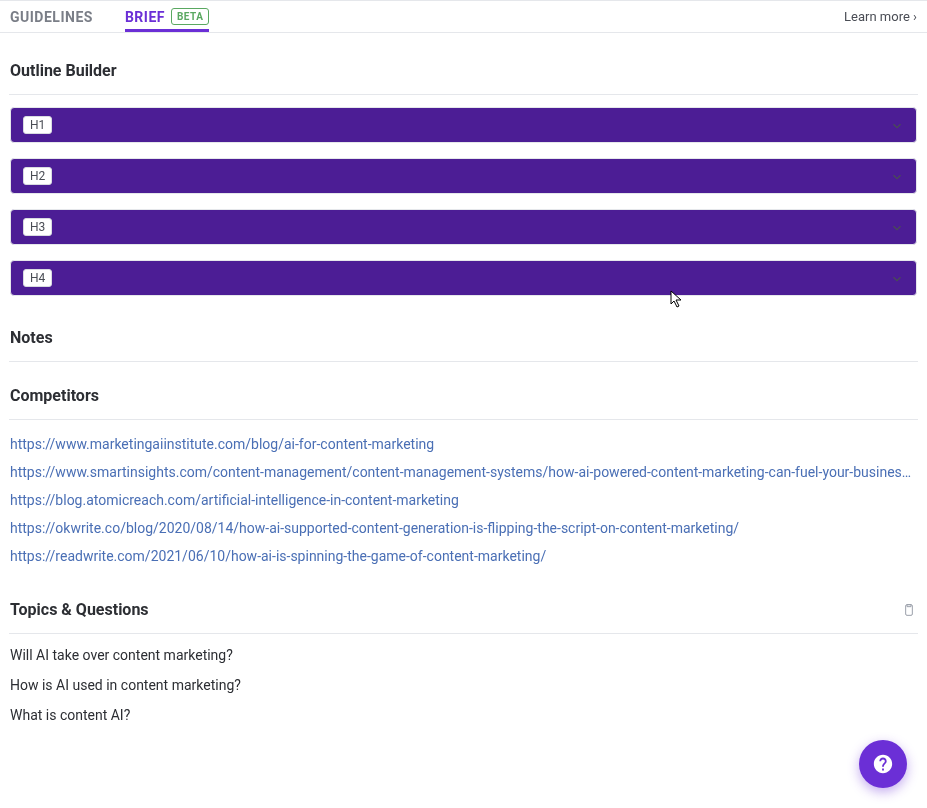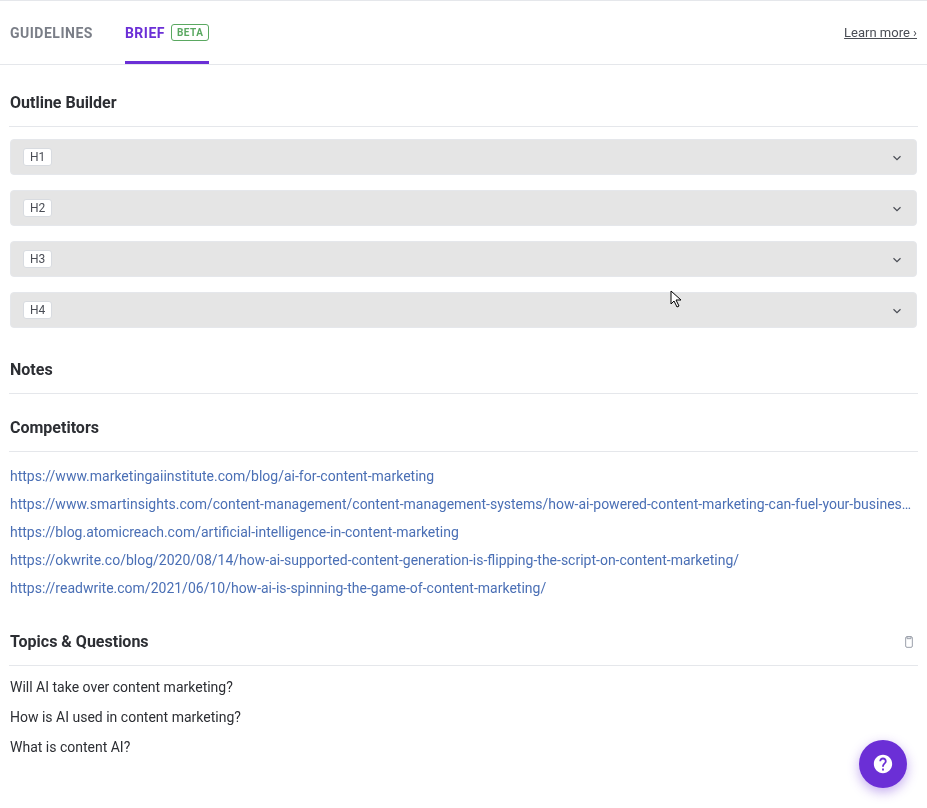--- a/index.html
+++ b/index.html
@@ -15,21 +15,21 @@
     }
     .top-border {
       border-top: 1px solid #e5e7eb;
     }
     .tabs-bar {
       display: flex;
       align-items: center;
       justify-content: space-between;
       padding: 0 10px;
       border-bottom: 1px solid #e5e7eb;
-      height: 64px;
+      height: 32px;
     }
     .tabs {
       display: flex;
       align-items: center;
       gap: 32px;
       height: 100%;
     }
     .tab {
       display: flex;
       align-items: center;
@@ -54,40 +54,39 @@
       font-weight: 700;
       padding: 2px 5px;
       border-radius: 3px;
       margin-left: 6px;
       letter-spacing: 0.5px;
     }
     .learn-more {
       font-size: 13px;
       color: #4a4d55;
       cursor: pointer;
-      text-decoration: underline;
     }
     .content {
       padding: 10px;
     }
     .section-title {
       font-size: 16px;
       font-weight: 700;
       color: #2c2e33;
       margin: 18px 0 14px 0;
     }
     .section-divider {
       border-bottom: 1px solid #e5e7eb;
       margin: 0 -1px 0 -1px;
     }
     .outline-item {
       display: flex;
       align-items: center;
       justify-content: space-between;
-      background: #e5e5e5;
+      background: #4c1d95;
       border: 1px solid #e5e7eb;
       border-radius: 4px;
       padding: 8px 12px;
       margin-bottom: 15px;
       cursor: pointer;
     }
     .heading-tag {
       background: #fff;
       border: 1px solid #d8dbe0;
       border-radius: 3px;

